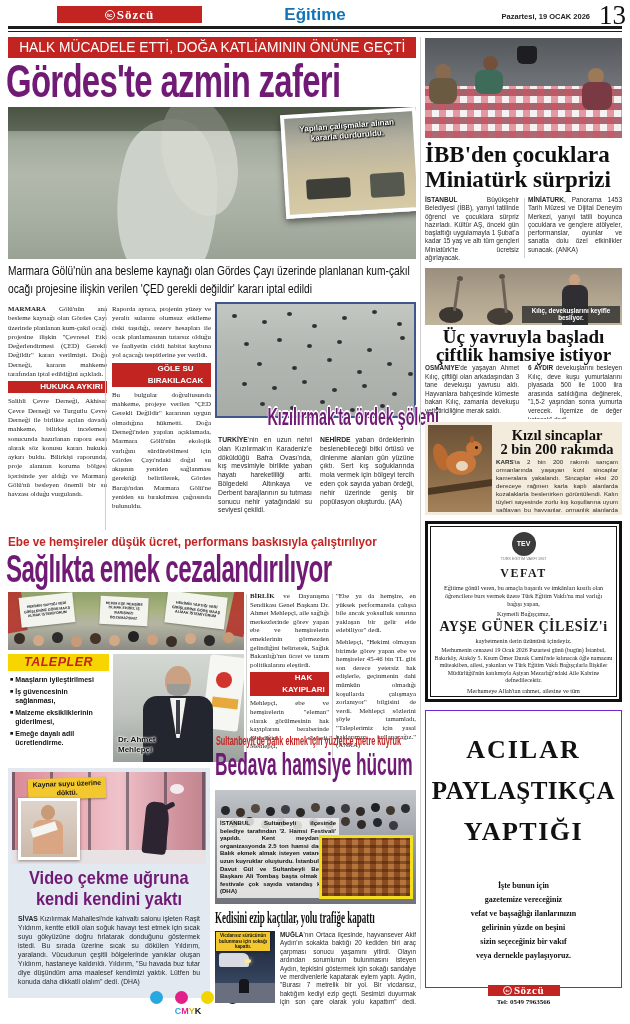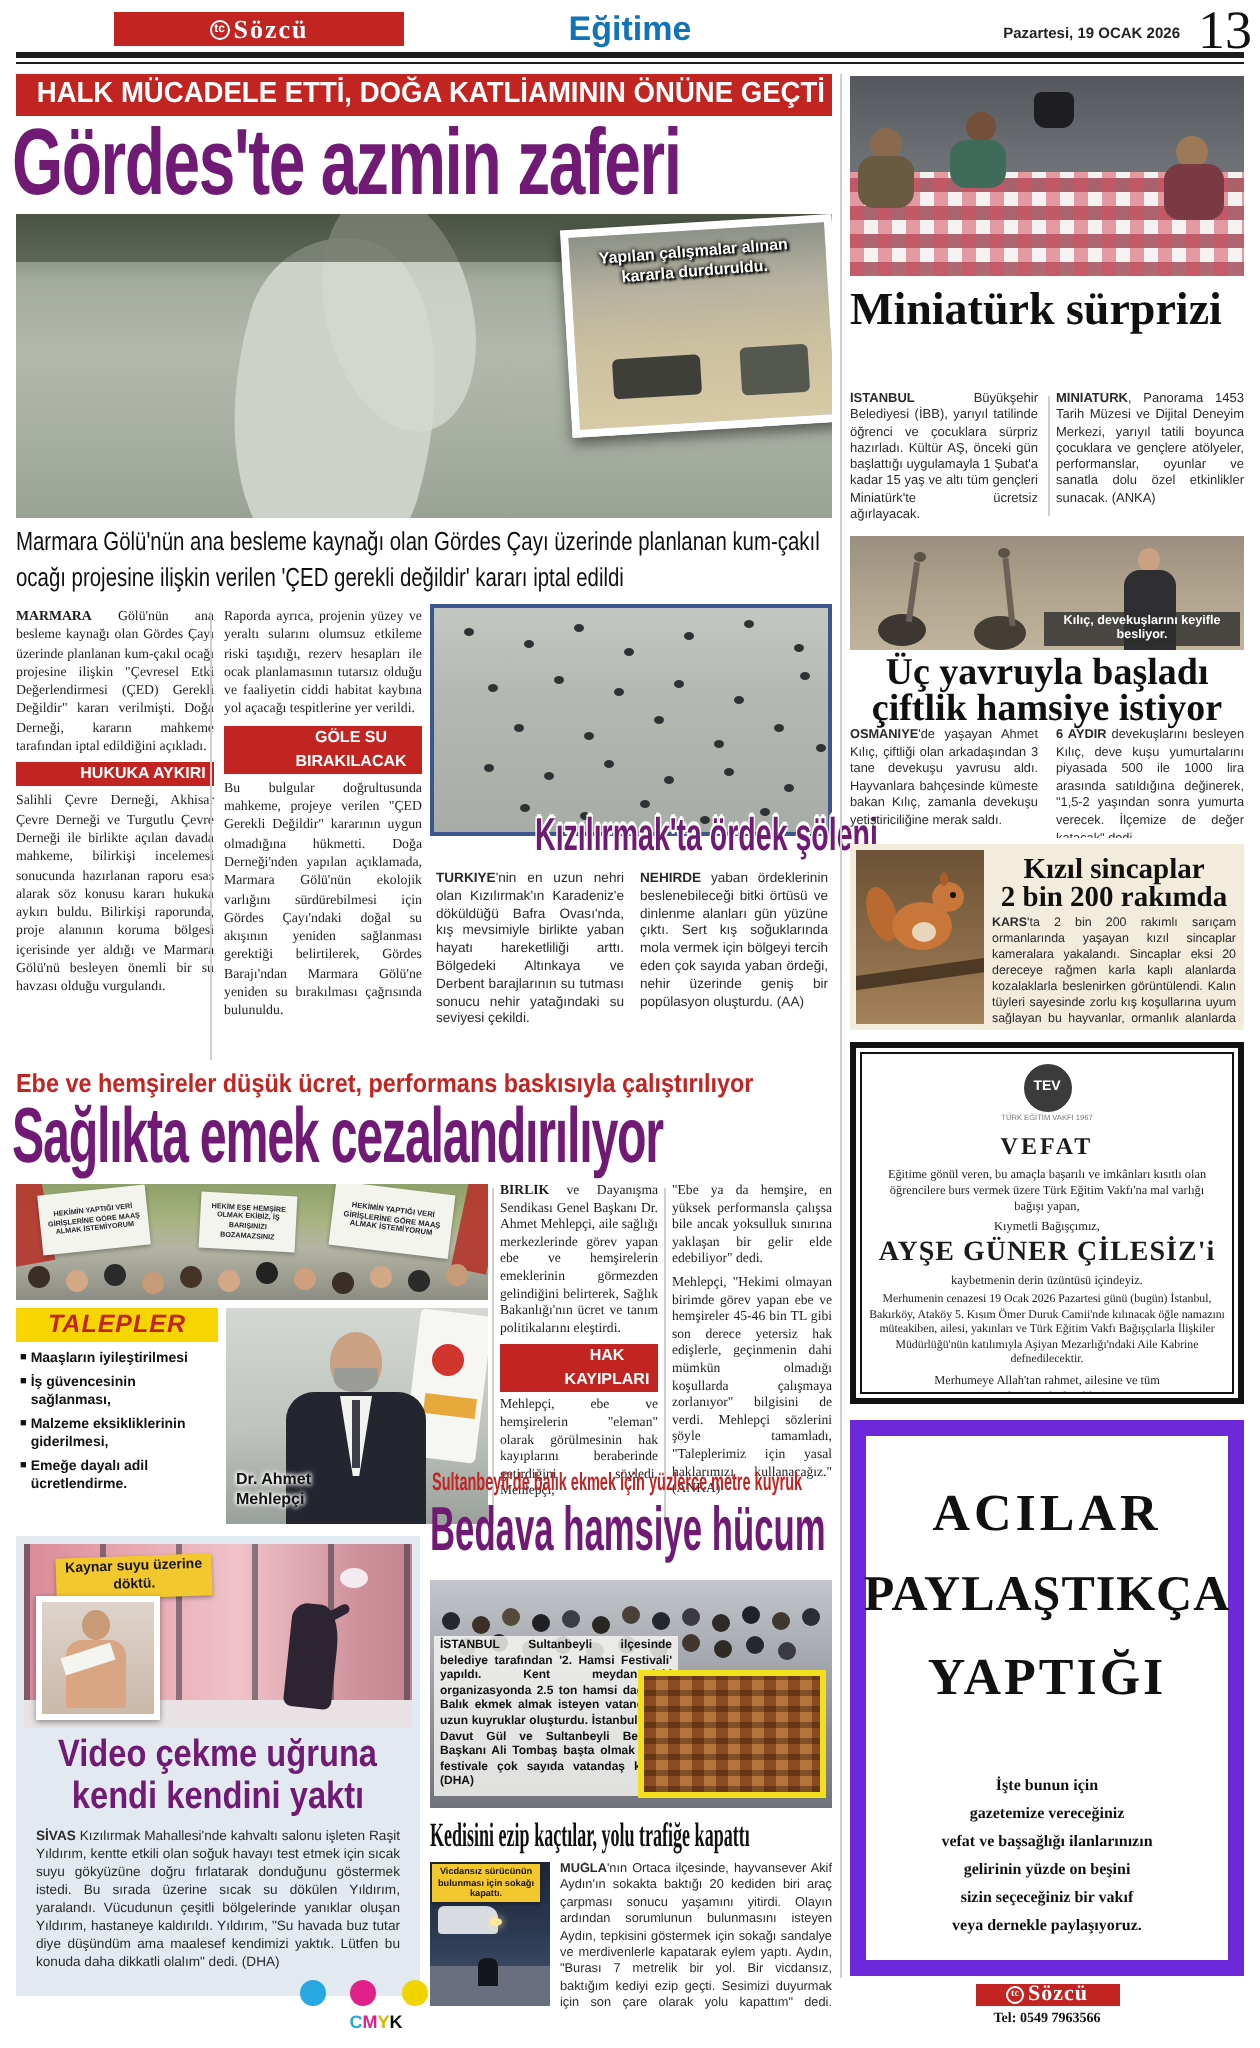--- a/index.html
+++ b/index.html
@@ -14,21 +14,21 @@
   .hl.c>span{transform-origin:50% 50%;}
   .shl{font-family:"Liberation Serif",serif;font-weight:700;color:#101010;white-space:nowrap;}
   .shl>span{display:inline-block;transform-origin:0 50%;}
   .shl.c{text-align:center;}
   
   .bt{font-family:"Liberation Serif",serif;font-size:6.9px;line-height:9.3px;text-align:justify;color:#1d1d1d;}
   .bs{font-family:"Liberation Sans",sans-serif;font-size:6.6px;line-height:8.8px;text-align:justify;color:#2a2a2a;}
   .bt p,.bs p{margin:0 0 3px 0;}
   .redsub{background:#c22422;color:#fff;font:700 8px/12px "Liberation Sans",sans-serif;
           text-align:center;margin:2px 0 3px 0;padding-left:28px;}
-  .kicker-banner{background:#c22422;color:#fff;font-weight:700;text-align:right;}
+  .kicker-banner{background:#c22422;color:#fff;font-weight:400;text-align:right;}
   .vr{position:absolute;width:1px;background:#cfcfcf;}
   .cap-chip{position:absolute;background:#f3c72e;color:#141414;font-weight:700;
             font-family:"Liberation Sans",sans-serif;text-align:center;padding:2px 3px;
             box-shadow:0 1px 2px rgba(0,0,0,.35);}
   .dark-chip{position:absolute;background:rgba(45,45,45,.8);color:#fff;font-weight:700;
              font-family:"Liberation Sans",sans-serif;text-align:center;padding:1px 3px;}
   .placard{position:absolute;background:#f4f4ee;color:#20242c;font-weight:700;
            font-family:"Liberation Sans",sans-serif;text-align:center;
            box-shadow:0 1px 2px rgba(0,0,0,.3);display:flex;align-items:center;justify-content:center;}
   .logo-box{background:#c22422;color:#fff;display:flex;align-items:center;justify-content:center;gap:2px;}
@@ -231,20 +231,21 @@
     <div class="abs" style="left:0;bottom:0;width:100%;height:52%;background:repeating-linear-gradient(90deg,rgba(214,80,96,.55) 0 7px,rgba(255,255,255,0) 7px 14px),repeating-linear-gradient(0deg,rgba(214,80,96,.55) 0 7px,rgba(255,252,250,.92) 7px 14px);"></div>
     <div class="abs" style="left:10px;top:26px;width:16px;height:16px;border-radius:50%;background:#8a6a4f;"></div>
     <div class="abs" style="left:4px;top:40px;width:28px;height:26px;border-radius:8px;background:#6b5a42;"></div>
     <div class="abs" style="left:58px;top:18px;width:15px;height:15px;border-radius:50%;background:#74503a;"></div>
     <div class="abs" style="left:50px;top:32px;width:28px;height:24px;border-radius:8px;background:#3e6b5a;"></div>
     <div class="abs" style="right:18px;top:30px;width:16px;height:16px;border-radius:50%;background:#9c7a58;"></div>
     <div class="abs" style="right:10px;top:44px;width:30px;height:28px;border-radius:8px;background:#7a3a44;"></div>
     <div class="abs" style="left:92px;top:8px;width:20px;height:18px;border-radius:4px 4px 6px 6px;background:#1d1d22;"></div>
   </div>
   <div class="abs shl" style="left:425px;top:142px;width:197px;font-size:23px;line-height:25px;">
+    <div><span style="transform:scaleX(.92);">İBB'den çocuklara</span></div>
     <div><span style="transform:scaleX(.92);">Miniatürk sürprizi</span></div>
   </div>
   <div class="abs bs" style="left:425px;top:196px;width:94px;height:66px;overflow:hidden;font-size:6.5px;line-height:8.3px;">
     <p><b>İSTANBUL</b><span> Büyükşehir Belediyesi (İBB), yarıyıl tatilinde öğrenci ve çocuklara sürpriz hazırladı. Kültür AŞ, önceki gün başlattığı uygulamayla 1 Şubat'a kadar 15 yaş ve altı tüm gençleri Miniatürk'te ücretsiz ağırlayacak.</span></p>
   </div>
   <div class="vr" style="left:524px;top:198px;height:60px;"></div>
   <div class="abs bs" style="left:528px;top:196px;width:94px;height:66px;overflow:hidden;font-size:6.5px;line-height:8.3px;">
     <p><b>MİNİATÜRK</b><span>, Panorama 1453 Tarih Müzesi ve Dijital Deneyim Merkezi, yarıyıl tatili boyunca çocuklara ve gençlere atölyeler, performanslar, oyunlar ve sanatla dolu özel etkinlikler sunacak. (ANKA)</span></p>
   </div>
 
@@ -297,21 +298,21 @@
       <div style="font-size:6.2px;line-height:7.8px;width:172px;margin-top:3px;">Eğitime gönül veren, bu amaçla başarılı ve imkânları kısıtlı olan öğrencilere burs vermek üzere Türk Eğitim Vakfı'na mal varlığı bağışı yapan,</div>
       <div style="font-size:6.2px;margin-top:3px;">Kıymetli Bağışçımız,</div>
       <div style="font-weight:700;font-size:14px;letter-spacing:.5px;margin-top:2px;">AYŞE GÜNER ÇİLESİZ'i</div>
       <div style="font-size:6.2px;margin-top:2px;">kaybetmenin derin üzüntüsü içindeyiz.</div>
       <div style="font-size:5.9px;line-height:7.4px;width:180px;margin-top:3px;">Merhumenin cenazesi 19 Ocak 2026 Pazartesi günü (bugün) İstanbul, Bakırköy, Ataköy 5. Kısım Ömer Duruk Camii'nde kılınacak öğle namazını müteakiben, ailesi, yakınları ve Türk Eğitim Vakfı Bağışçılarla İlişkiler Müdürlüğü'nün katılımıyla Aşiyan Mezarlığı'ndaki Aile Kabrine defnedilecektir.</div>
       <div style="font-size:6.2px;line-height:7.6px;width:130px;margin-top:3px;">Merhumeye Allah'tan rahmet, ailesine ve tüm sevenlerine sabırlar dileriz.</div>
 
     </div>
   </div>
 
-  <div class="abs" style="left:425px;top:710px;width:197px;height:278px;border:8px solid #6d28d9;box-sizing:border-box;background:#fff;display:flex;flex-direction:column;align-items:center;text-align:center;font-family:'Liberation Serif',serif;color:#111;">
+  <div class="abs" style="left:425px;top:710px;width:197px;height:278px;border:1px solid #6d28d9;box-sizing:border-box;background:#fff;display:flex;flex-direction:column;align-items:center;text-align:center;font-family:'Liberation Serif',serif;color:#111;">
     <div style="font-weight:700;font-size:26px;letter-spacing:2px;margin-top:24px;">ACILAR</div>
     <div style="font-weight:700;font-size:25px;letter-spacing:.5px;margin-top:12px;">PAYLAŞTIKÇA</div>
     <div style="font-weight:700;font-size:26px;letter-spacing:1.5px;margin-top:12px;">YAPTIĞI</div>
     <div style="font-weight:700;font-size:8px;line-height:14px;margin-top:32px;">
       <div>İşte bunun için</div>
       <div>gazetemize vereceğiniz</div>
       <div>vefat ve başsağlığı ilanlarınızın</div>
       <div>gelirinin yüzde on beşini</div>
       <div>sizin seçeceğiniz bir vakıf</div>
       <div>veya dernekle paylaşıyoruz.</div>

